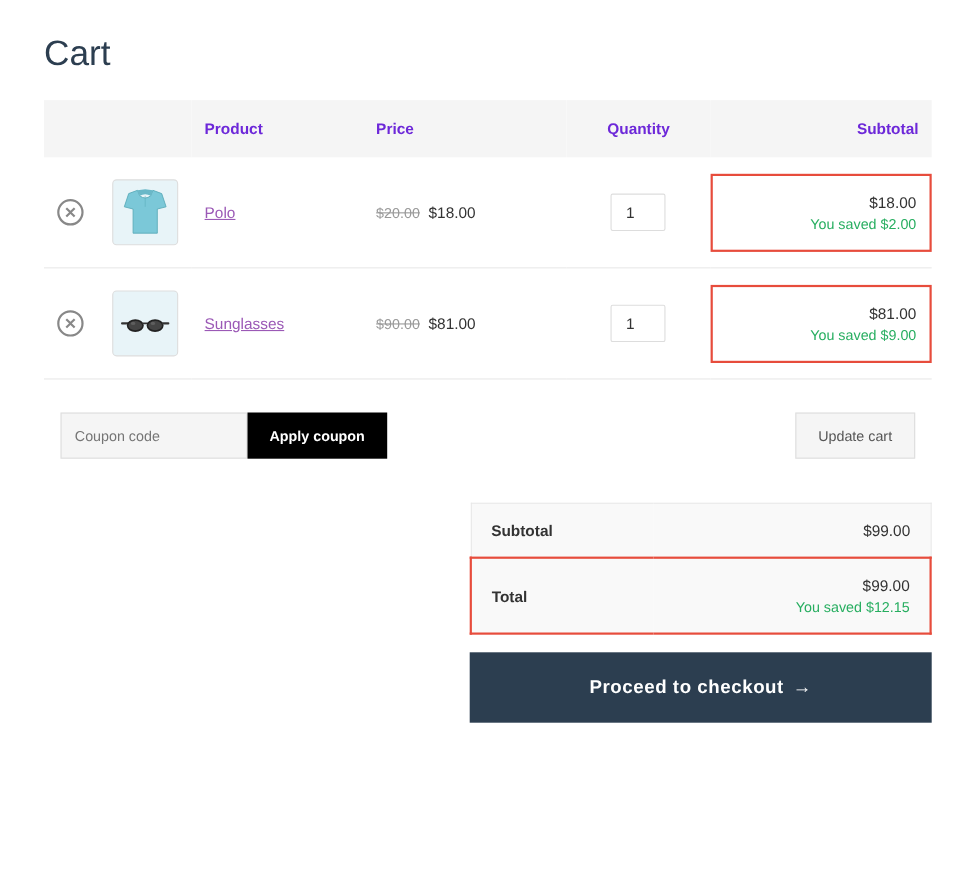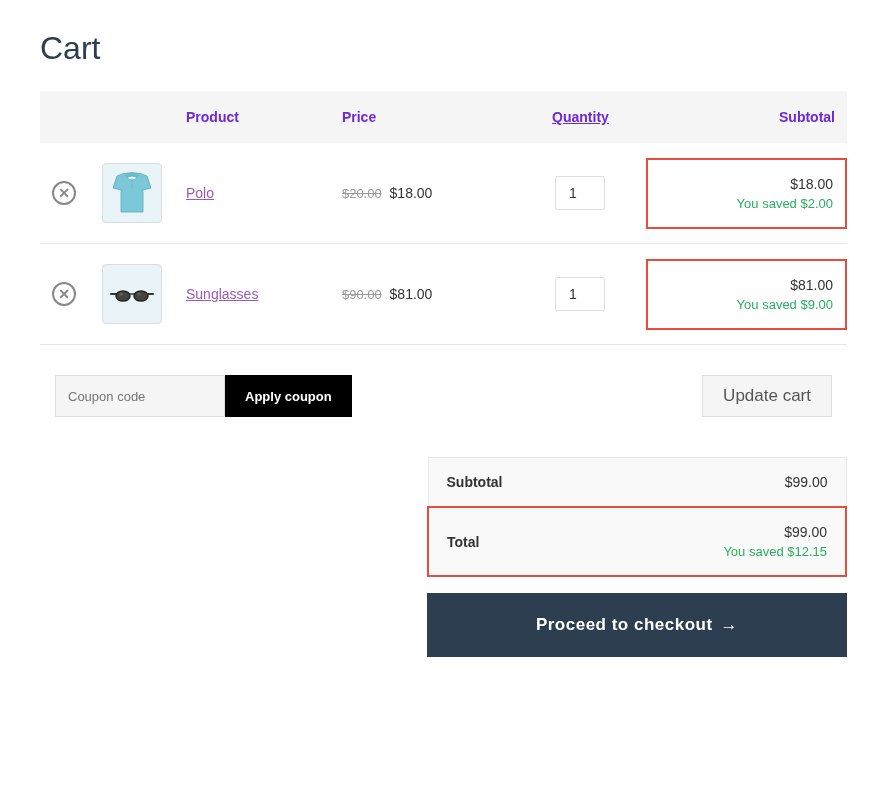--- a/index.html
+++ b/index.html
@@ -33,21 +33,21 @@
       padding: 18px 12px;
       text-align: left;
       font-weight: 600;
       font-size: 14px;
       color: #6d28d9;
     }
     .cart-table thead th.col-remove { width: 50px; }
     .cart-table thead th.col-image { width: 80px; }
     .cart-table thead th.col-product { }
     .cart-table thead th.col-price { }
-    .cart-table thead th.col-quantity { text-align: center; text-decoration: underline; }
+    .cart-table thead th.col-quantity { text-align: center; }
     .cart-table thead th.col-subtotal { text-align: right; }
     .cart-table tbody tr {
       border-bottom: 1px solid #e8e8e8;
     }
     .cart-table tbody td {
       padding: 20px 12px;
       vertical-align: middle;
     }
     .remove-btn {
       background: none;
@@ -155,21 +155,21 @@
       font-weight: 600;
       cursor: pointer;
       white-space: nowrap;
     }
     .update-cart-btn {
       height: 42px;
       padding: 0 20px;
       background: #f5f5f5;
       color: #555;
       border: 1px solid #ddd;
-      font-size: 17px;
+      font-size: 13px;
       cursor: pointer;
     }
     
     .cart-totals-section {
       display: flex;
       justify-content: flex-end;
     }
     .cart-totals-box {
       width: 420px;
     }

